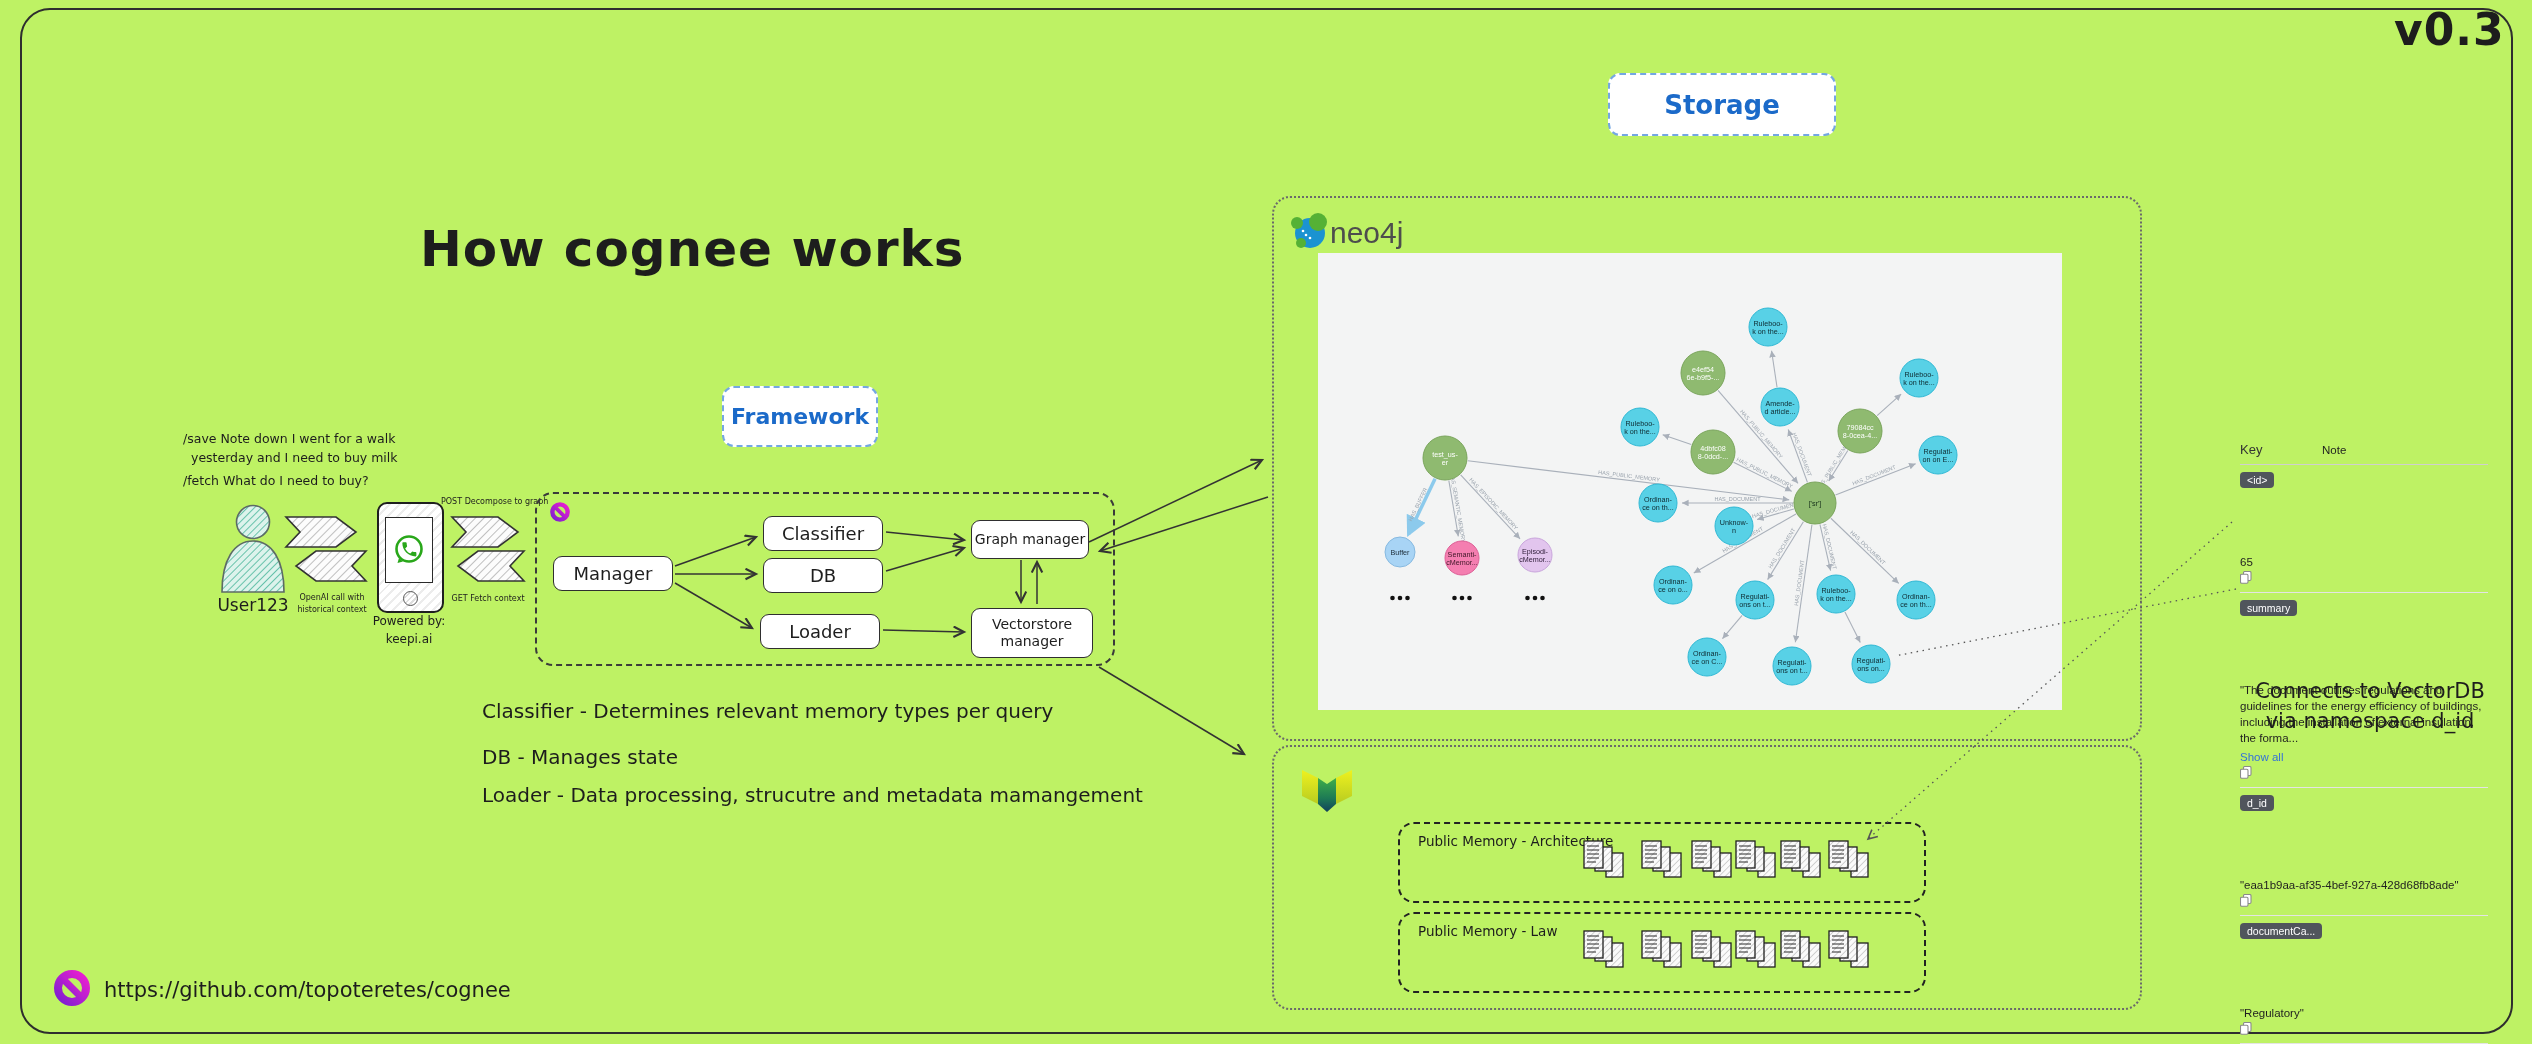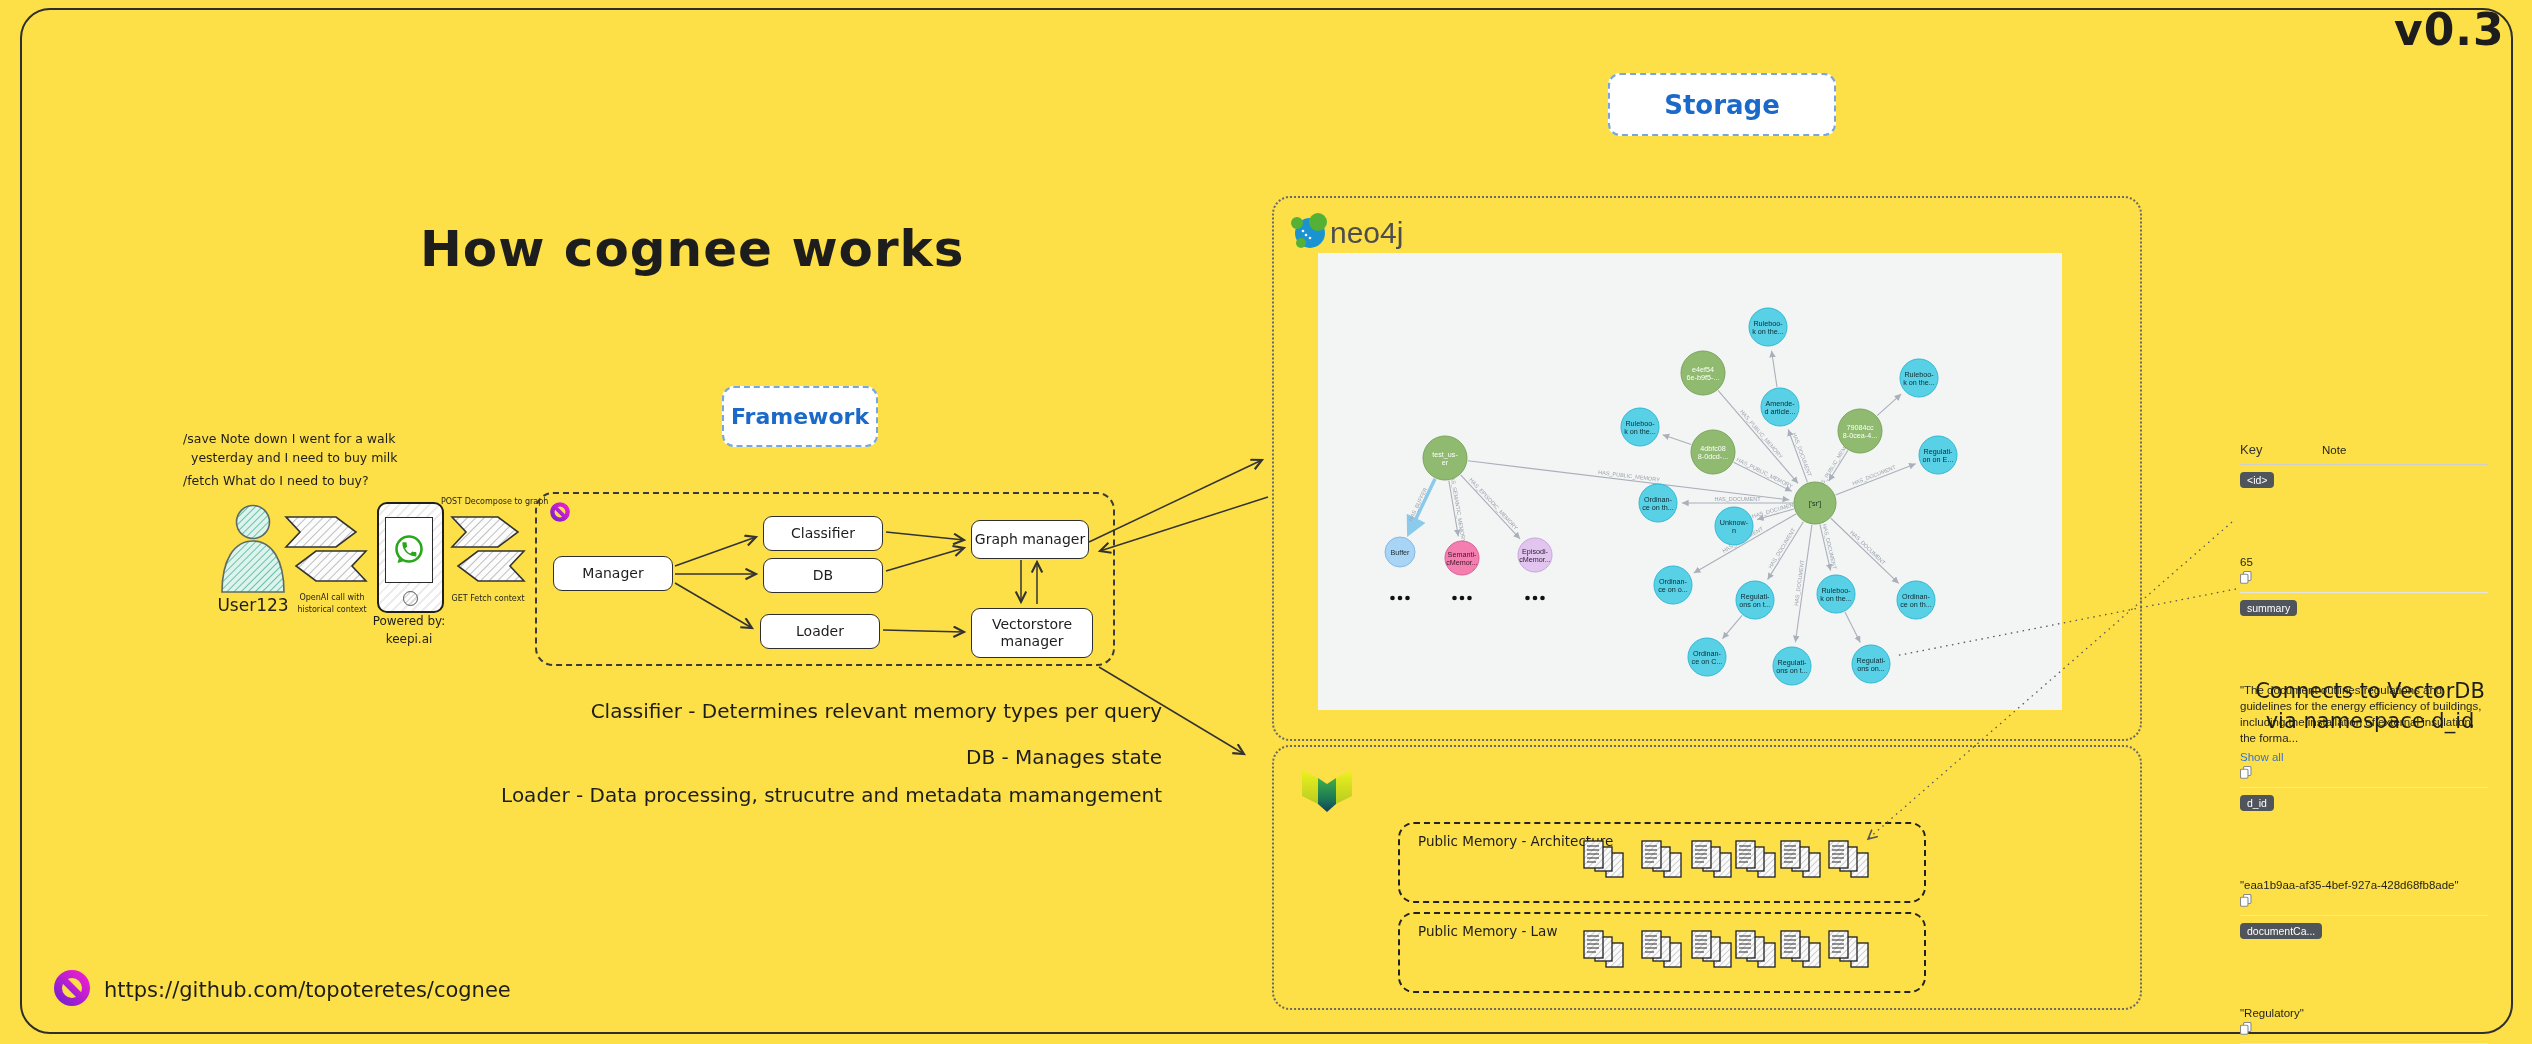--- a/index.html
+++ b/index.html
@@ -1,26 +1,26 @@
 <!DOCTYPE html>
 <html><head>
 <meta charset="utf-8">
 <style>
   html,body{margin:0;padding:0;background:#fff;}
-  #canvas{position:relative;width:2532px;height:1044px;overflow:hidden;background:#fde047;
+  #canvas{position:relative;width:2532px;height:1044px;overflow:hidden;background:#bef264;
           font-family:"DejaVu Sans",sans-serif;color:#1d1d1d;}
   .abs{position:absolute;}
   .hand{font-family:"DejaVu Sans",sans-serif;}
   .outer-frame{left:20px;top:8px;width:2489px;height:1022px;border:2.5px solid #2e2e2e;border-radius:30px;}
   .version{left:2394px;top:4px;font-size:44px;font-weight:700;letter-spacing:1px;}
   .title{left:420px;top:220px;font-size:50px;font-weight:700;letter-spacing:1px;}
   .blue-label{border:2.2px dashed #74a7e3;border-radius:12px;color:#1b6ac9;display:flex;align-items:center;justify-content:center;font-weight:700;background:#fff;}
   .fw-outer{left:535px;top:492px;width:576px;height:170px;border:2px dashed #3a3a3a;border-radius:18px;}
-  .fw-box{border:1.8px solid #2f2f2f;border-radius:9px;background:#fff;display:flex;align-items:center;justify-content:center;font-size:14px;text-align:center;line-height:1.2;}
-  .note-line{left:462px;width:700px;text-align:right;font-size:20px;}
+  .fw-box{border:1.8px solid #2f2f2f;border-radius:9px;background:#fff;display:flex;align-items:center;justify-content:center;font-size:18px;text-align:center;line-height:1.2;}
+  .note-line{left:482px;width:700px;text-align:left;font-size:20px;}
   .dotted-box{border:2px dotted #6a6a6a;border-radius:18px;}
   .graph-panel{left:1318px;top:253px;width:744px;height:457px;background:#f3f4f4;}
   .mem-box{border:2.6px dashed #222;border-radius:16px;}
   .mem-label{position:absolute;left:18px;top:9px;font-size:13.5px;}
   .phone{left:377px;top:502px;width:63px;height:107px;border:2.5px solid #1f1f1f;border-radius:10px;
          background:repeating-linear-gradient(135deg,#ececec 0 2px,#ffffff 2px 7px);}
   .phone-screen{position:absolute;left:6px;top:13px;width:46px;height:64px;border:1.6px solid #2a2a2a;background:#fff;
                 display:flex;align-items:center;justify-content:center;}
   .phone-home{position:absolute;left:24px;bottom:5px;width:13px;height:13px;border-radius:50%;border:1.5px solid #555;
               background:repeating-linear-gradient(135deg,#ddd 0 1.5px,#fff 1.5px 4px);}

